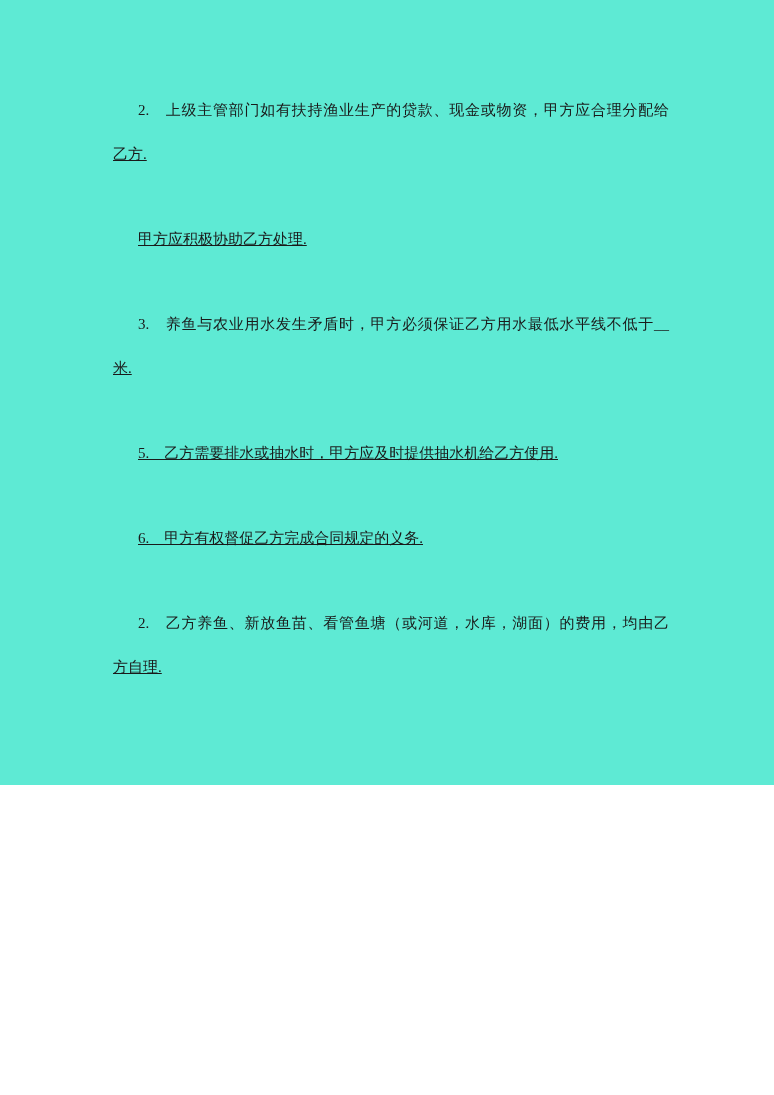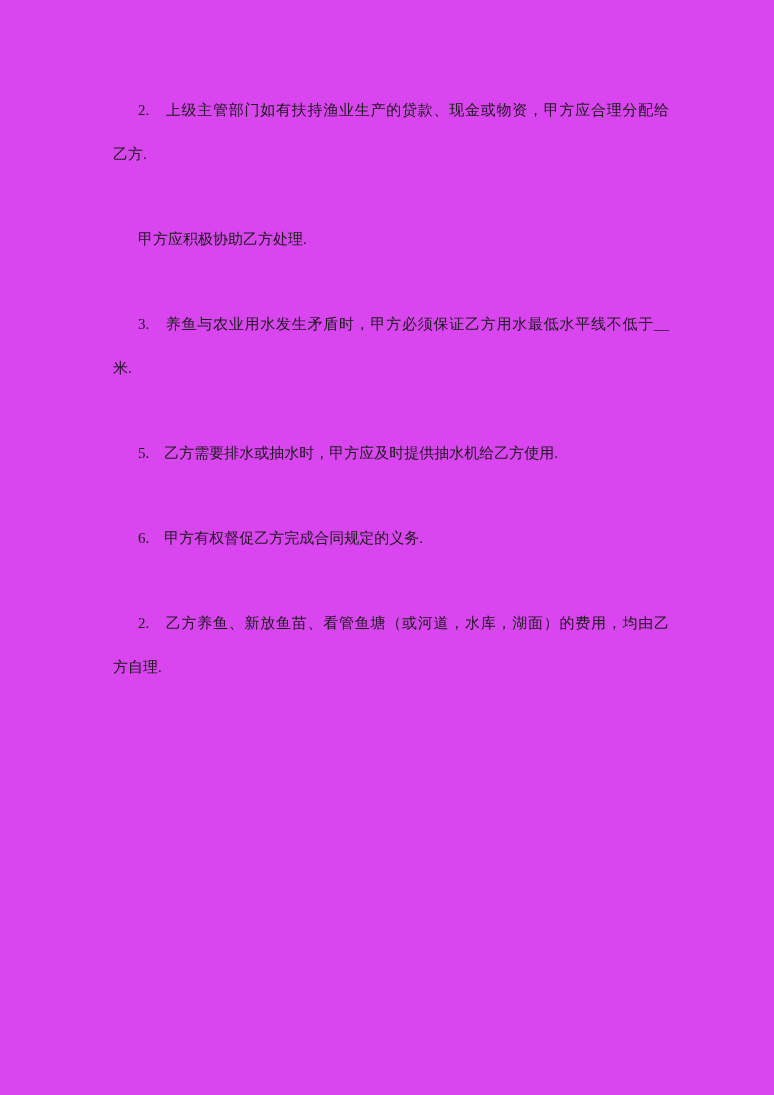--- a/index.html
+++ b/index.html
@@ -3,22 +3,22 @@
 <meta charset="utf-8">
 <style>
   html, body {
     margin: 0;
     padding: 0;
     background: #ffffff;
   }
   .page {
     position: relative;
     width: 774px;
-    height: 1095px;
-    background: #d946ef;
+    height: 785px;
+    background: #5eead4;
     overflow: hidden;
     font-family: "Liberation Serif", "DejaVu Serif", serif;
     color: #1a1a1a;
   }
   .content {
     position: absolute;
     left: 113px;
     top: 88px;
     width: 556px;
   }
@@ -29,20 +29,21 @@
     font-weight: 400;
   }
   .line {
     display: block;
     text-align: justify;
     
     text-align-last: justify;
   }
   .line:last-child {
     text-align-last: left;
+    text-decoration: underline;
   }
   .line:first-child {
     text-indent: 25px;
   }
   p.heading .line {
     text-align: left;
     text-align-last: left;
     text-indent: 28px;
     letter-spacing: 1px;
   }

